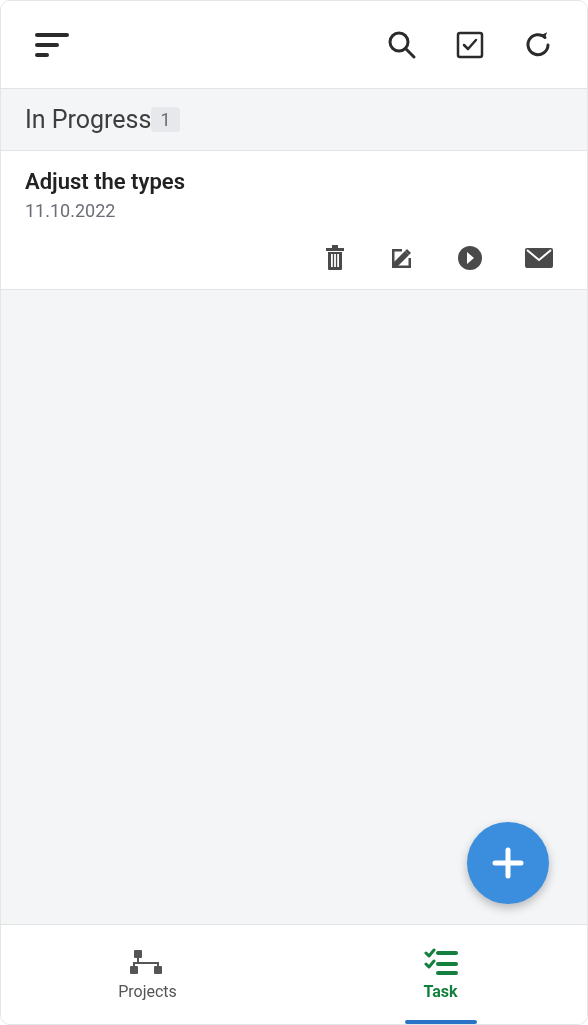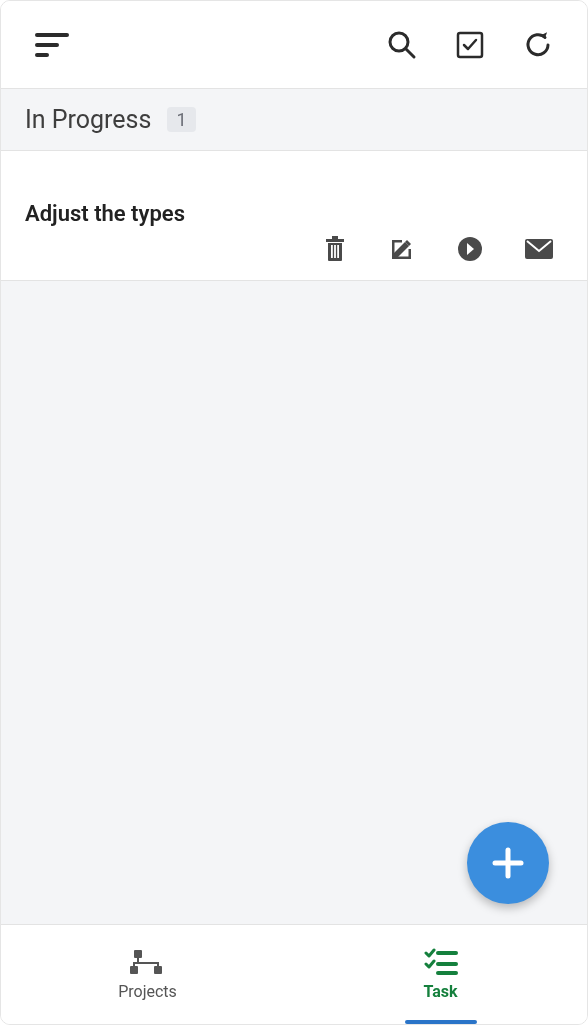--- a/index.html
+++ b/index.html
@@ -48,21 +48,20 @@
   }
   .icon-btn svg {
     display: block;
   }
   .section-header {
     background: #f4f5f7;
     border-bottom: 1px solid #e3e3e3;
     padding: 16px 24px;
     display: flex;
     align-items: center;
-    gap: 16px;
   }
   .section-title {
     font-size: 25px;
     color: #3e3e3e;
     font-weight: 400;
   }
   .count-badge {
     background: #e6e8ec;
     color: #6b6e76;
     font-size: 18px;
@@ -77,21 +76,20 @@
   .task-card {
     background: #fff;
     border-bottom: 1px solid #e3e3e3;
     padding: 18px 24px 14px 24px;
   }
   .task-title {
     font-size: 22px;
     font-weight: 600;
     color: #222;
     margin-bottom: 6px;
-    margin-top: 32px;
   }
   .task-date {
     font-size: 18px;
     color: #6b6e76;
     margin-bottom: 20px;
   }
   .task-actions {
     display: flex;
     justify-content: flex-end;
     gap: 34px;
@@ -192,20 +190,21 @@
   </div>
 
   <div class="section-header">
     <span class="section-title">In Progress</span>
     <span class="count-badge">1</span>
   </div>
 
   <div class="content">
     <div class="task-card">
       <div class="task-title">Adjust the types</div>
+      <div class="task-date">11.10.2022</div>
       <div class="task-actions">
         <button class="icon-btn" aria-label="delete">
           <svg width="24" height="26" viewBox="0 0 24 26" fill="currentColor">
             <rect x="3" y="3" width="18" height="3"></rect>
             <rect x="9" y="0" width="6" height="3"></rect>
             <path d="M5 7 H19 V24 a1 1 0 0 1 -1 1 H6 a1 1 0 0 1 -1 -1 Z"></path>
             <rect x="8" y="9" width="1.8" height="13" fill="#fff"></rect>
             <rect x="11.1" y="9" width="1.8" height="13" fill="#fff"></rect>
             <rect x="14.2" y="9" width="1.8" height="13" fill="#fff"></rect>
           </svg>

